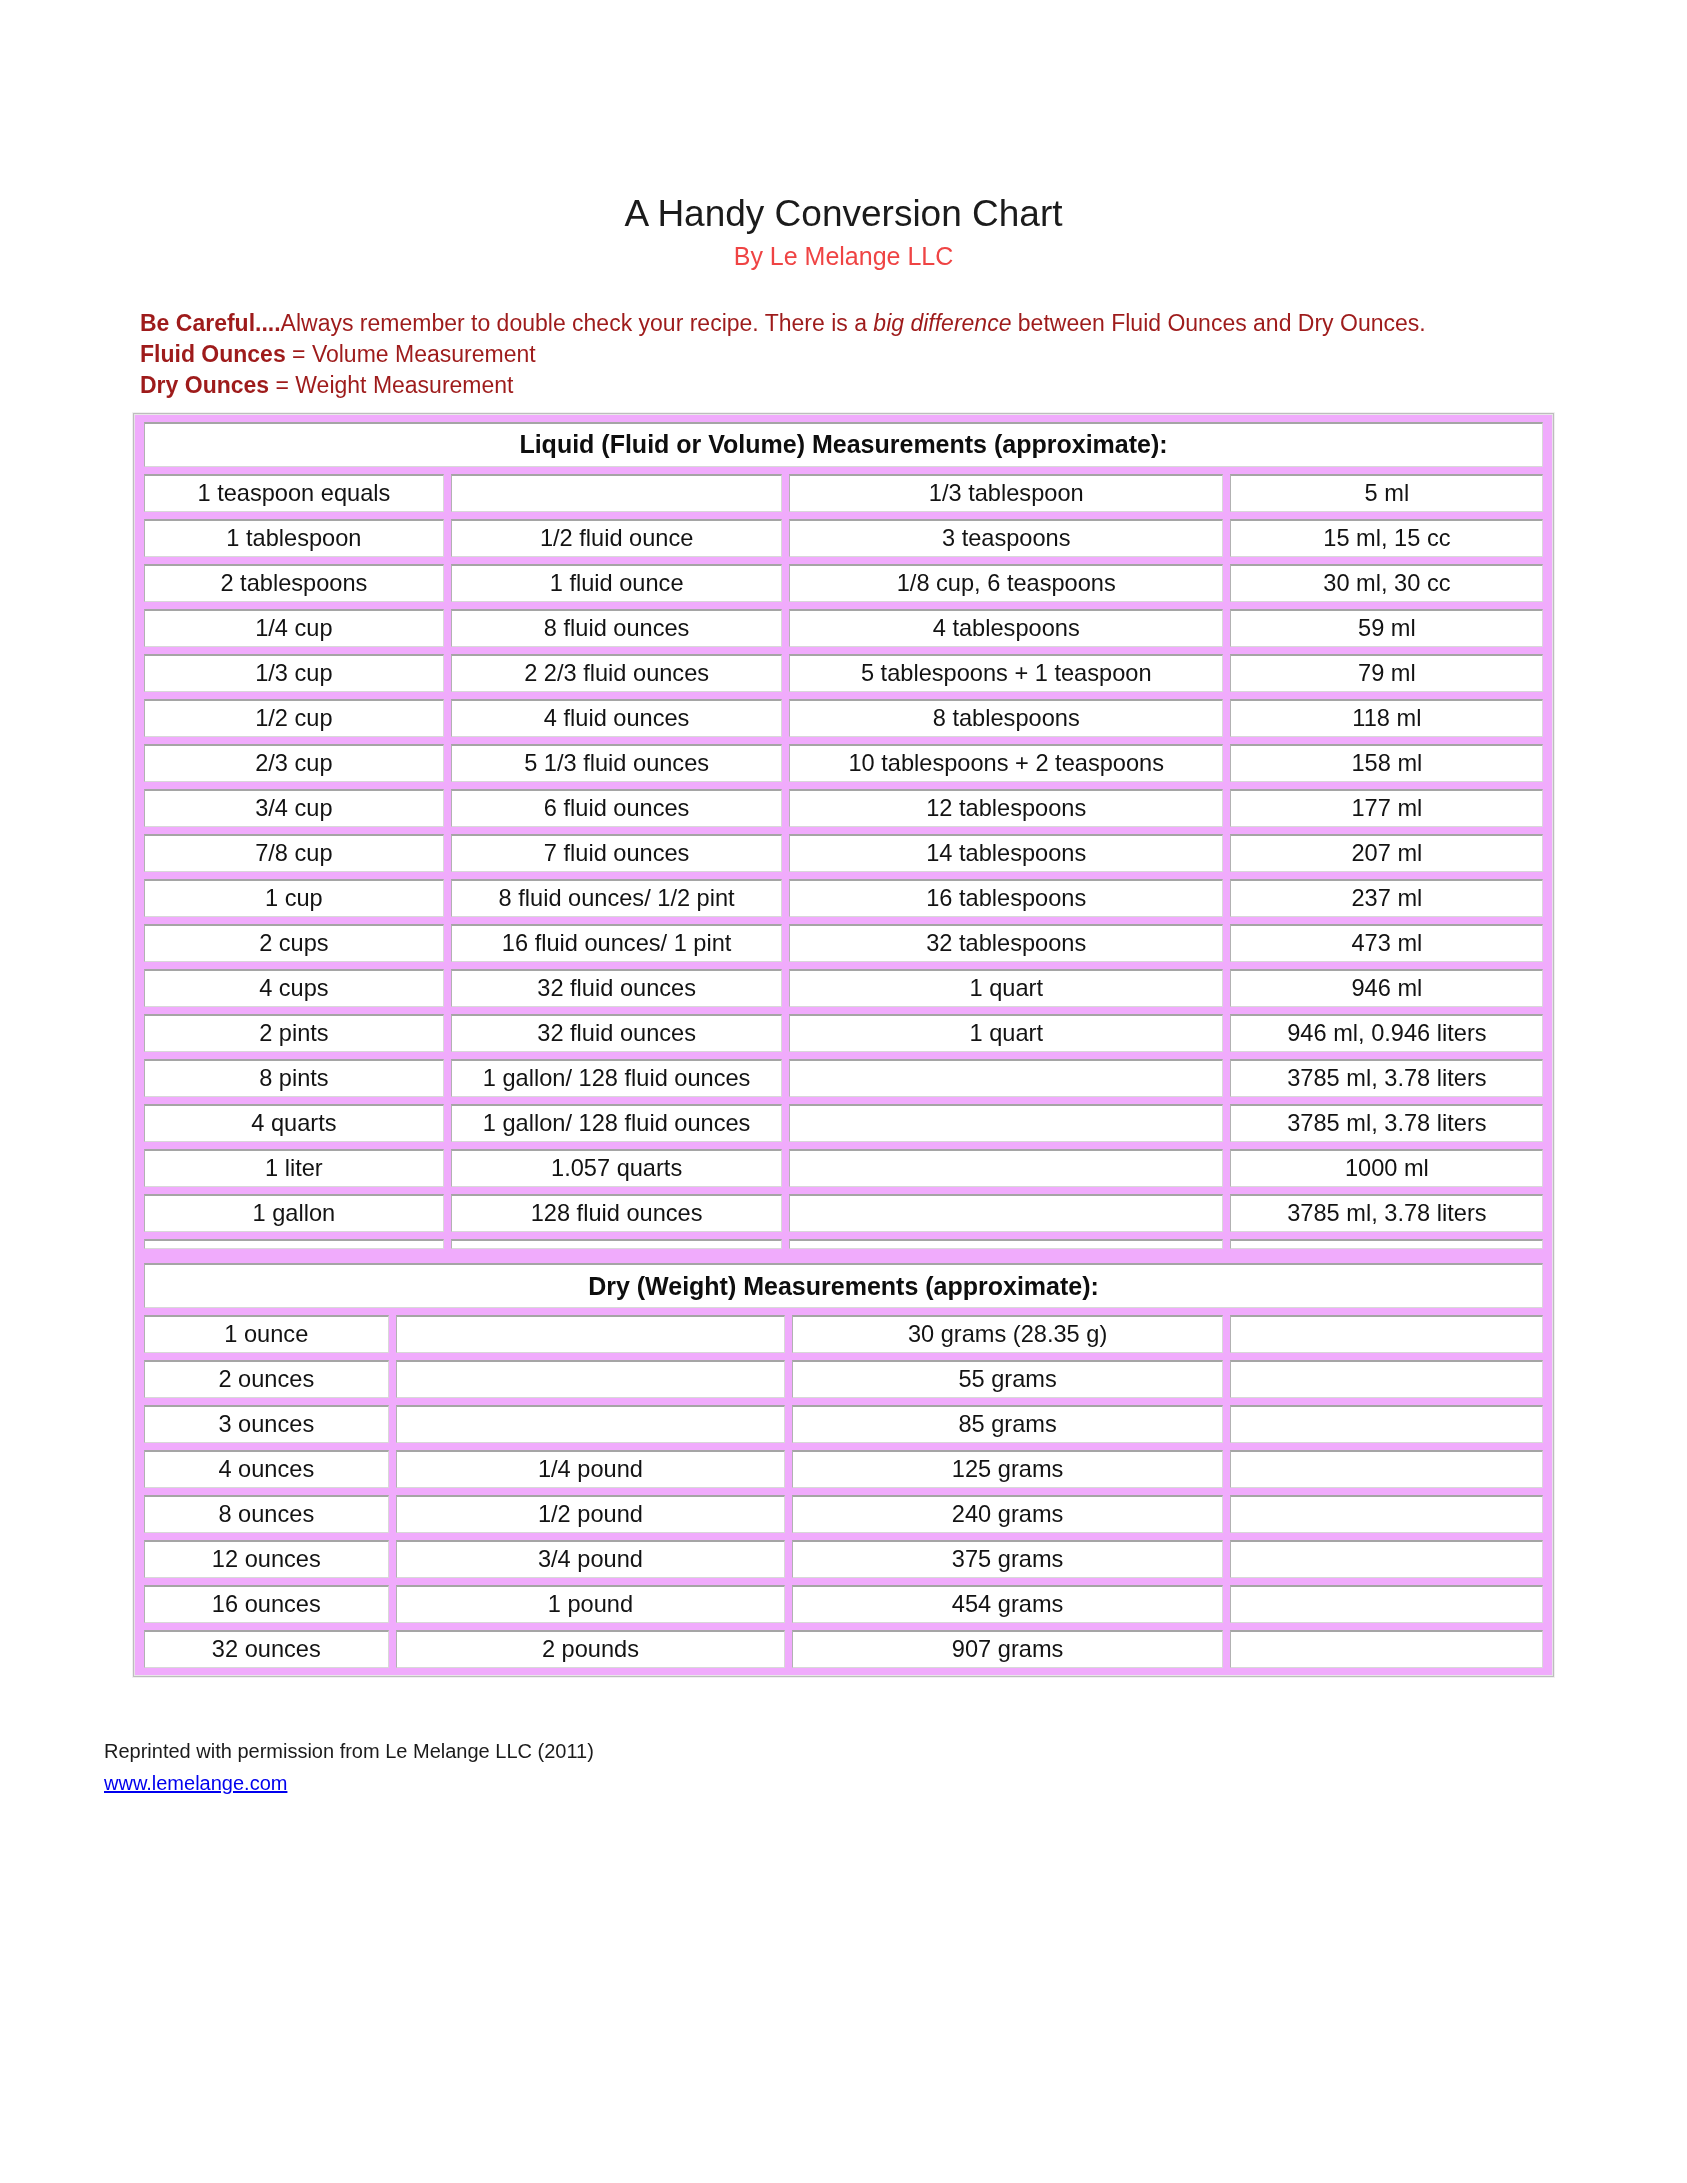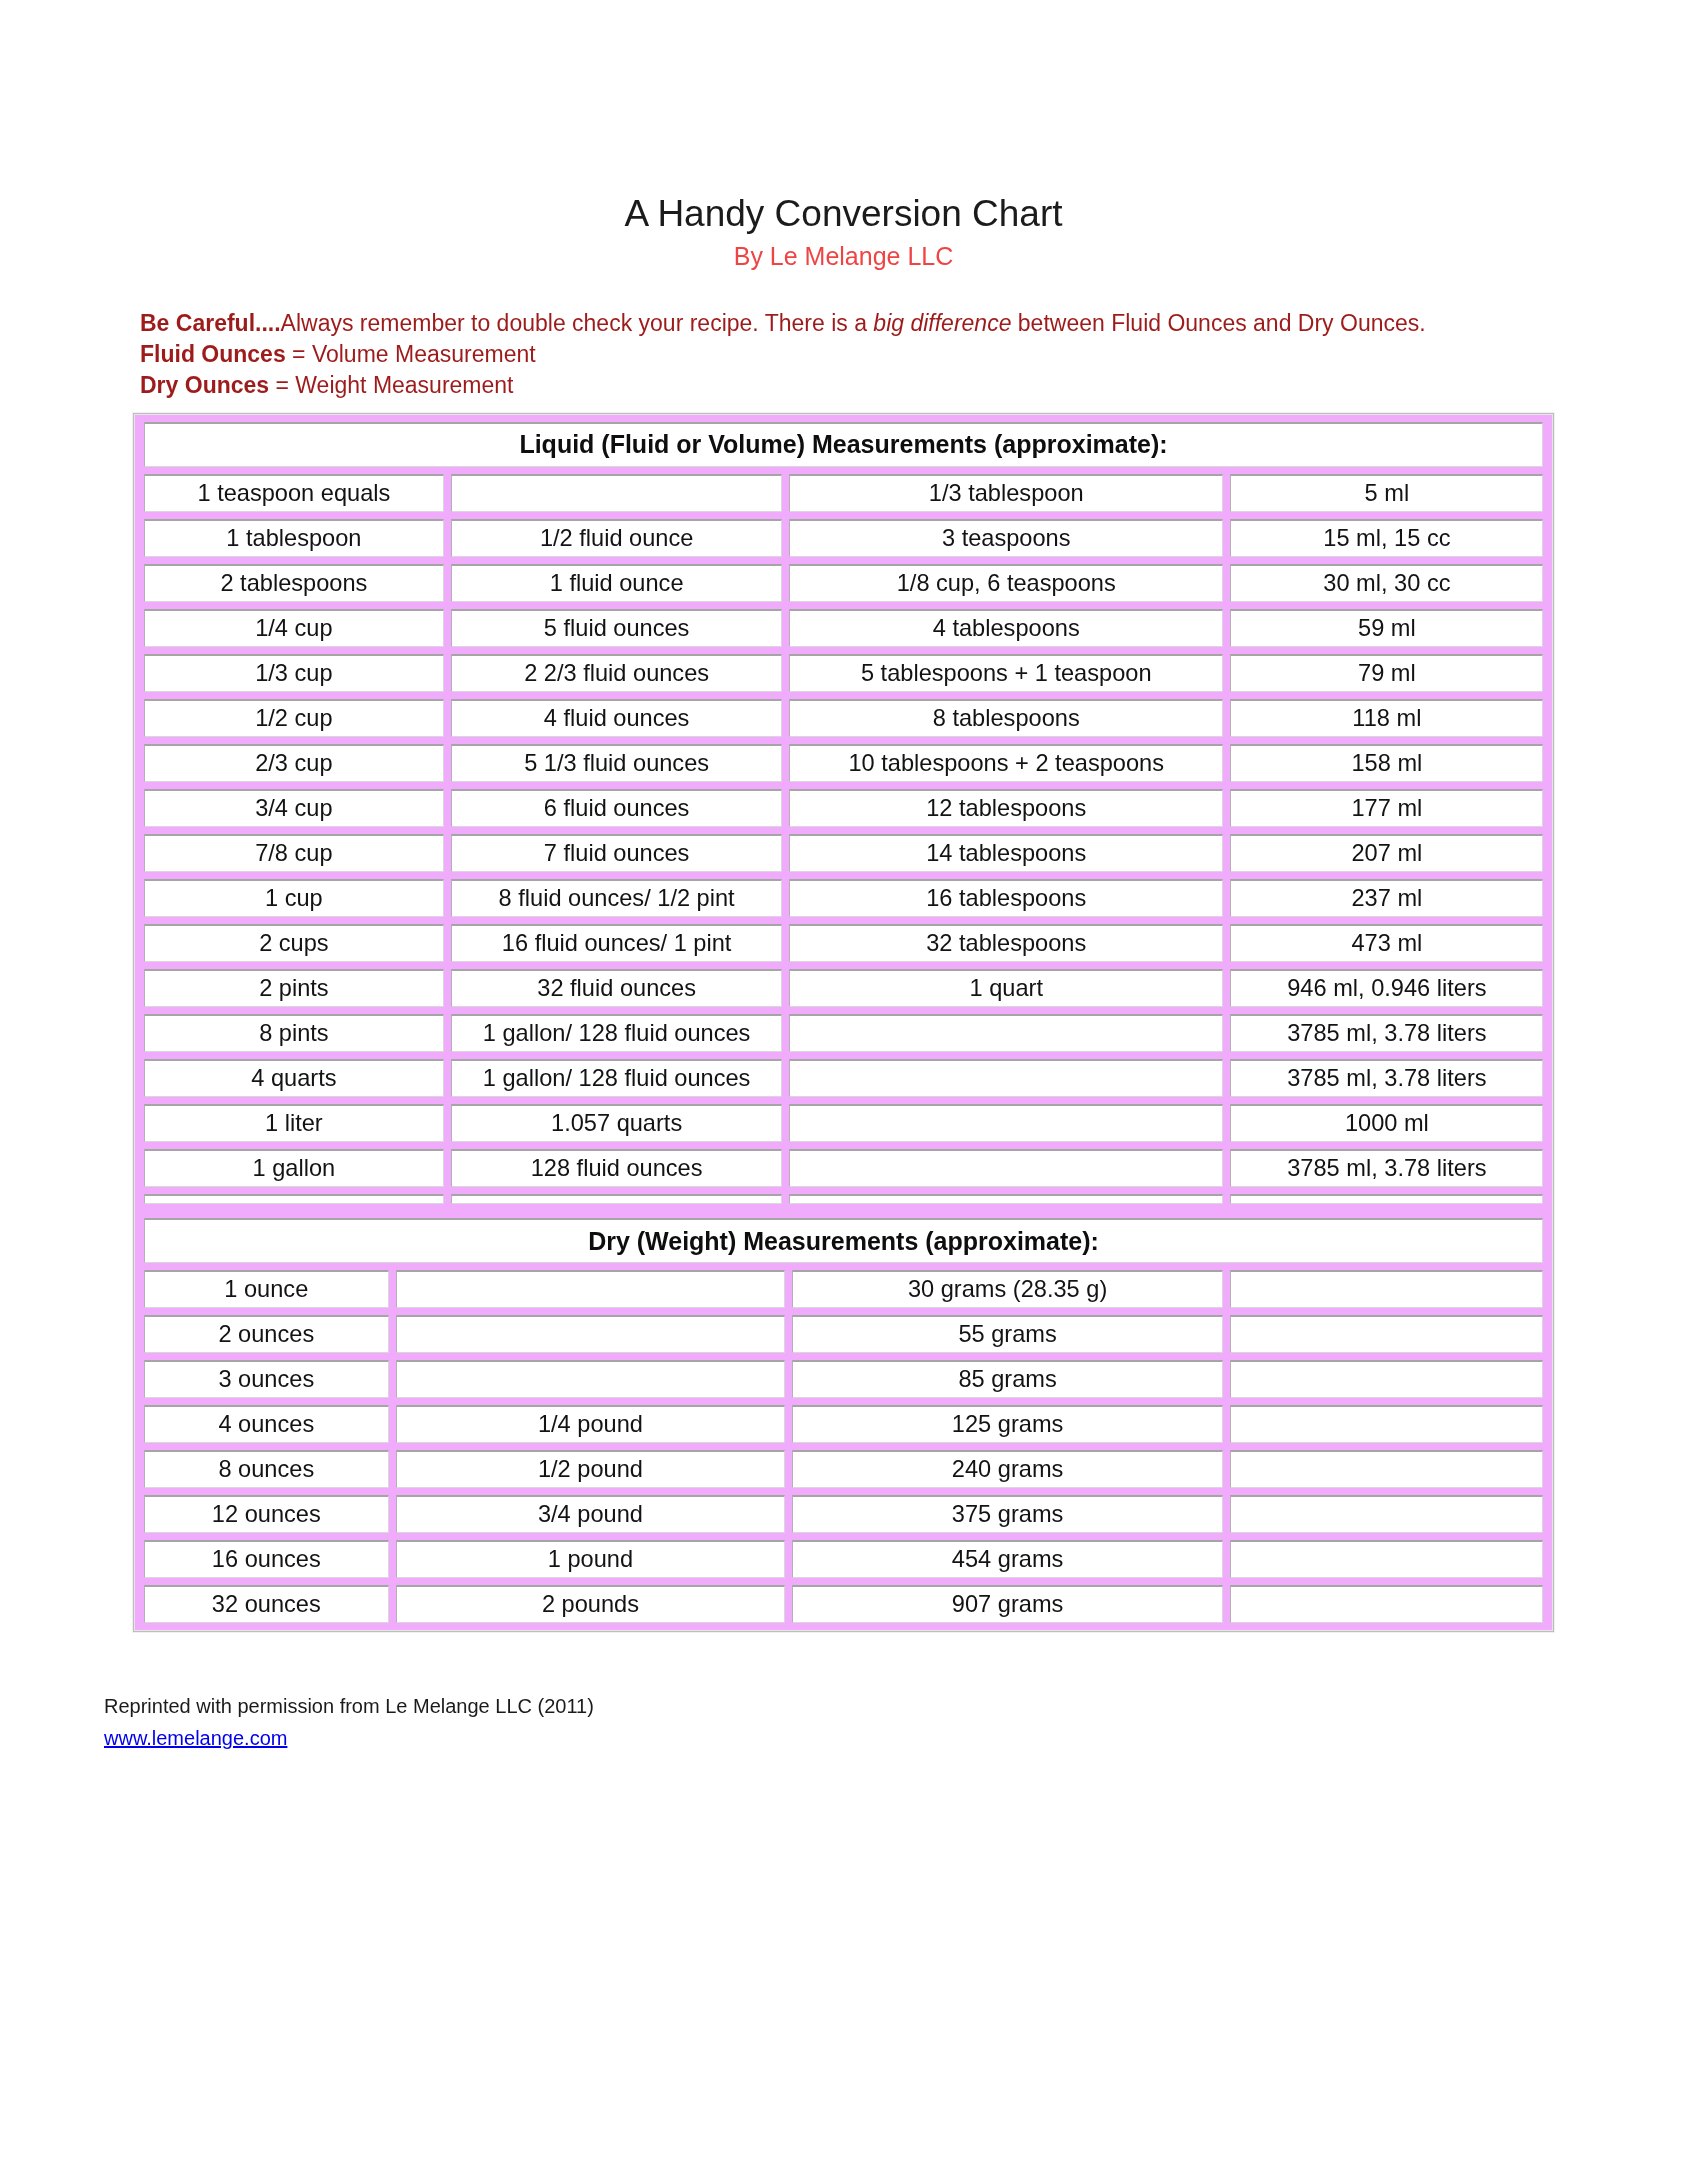--- a/index.html
+++ b/index.html
@@ -136,21 +136,21 @@
             <td>15 ml, 15 cc</td>
           </tr>
           <tr>
             <td>2 tablespoons</td>
             <td>1 fluid ounce</td>
             <td>1/8 cup, 6 teaspoons</td>
             <td>30 ml, 30 cc</td>
           </tr>
           <tr>
             <td>1/4 cup</td>
-            <td>5 fluid ounces</td>
+            <td>8 fluid ounces</td>
             <td>4 tablespoons</td>
             <td>59 ml</td>
           </tr>
           <tr>
             <td>1/3 cup</td>
             <td>2 2/3 fluid ounces</td>
             <td>5 tablespoons + 1 teaspoon</td>
             <td>79 ml</td>
           </tr>
           <tr>
@@ -181,20 +181,26 @@
             <td>1 cup</td>
             <td>8 fluid ounces/ 1/2 pint</td>
             <td>16 tablespoons</td>
             <td>237 ml</td>
           </tr>
           <tr>
             <td>2 cups</td>
             <td>16 fluid ounces/ 1 pint</td>
             <td>32 tablespoons</td>
             <td>473 ml</td>
+          </tr>
+          <tr>
+            <td>4 cups</td>
+            <td>32 fluid ounces</td>
+            <td>1 quart</td>
+            <td>946 ml</td>
           </tr>
           <tr>
             <td>2 pints</td>
             <td>32 fluid ounces</td>
             <td>1 quart</td>
             <td>946 ml, 0.946 liters</td>
           </tr>
           <tr>
             <td>8 pints</td>
             <td>1 gallon/ 128 fluid ounces</td>

